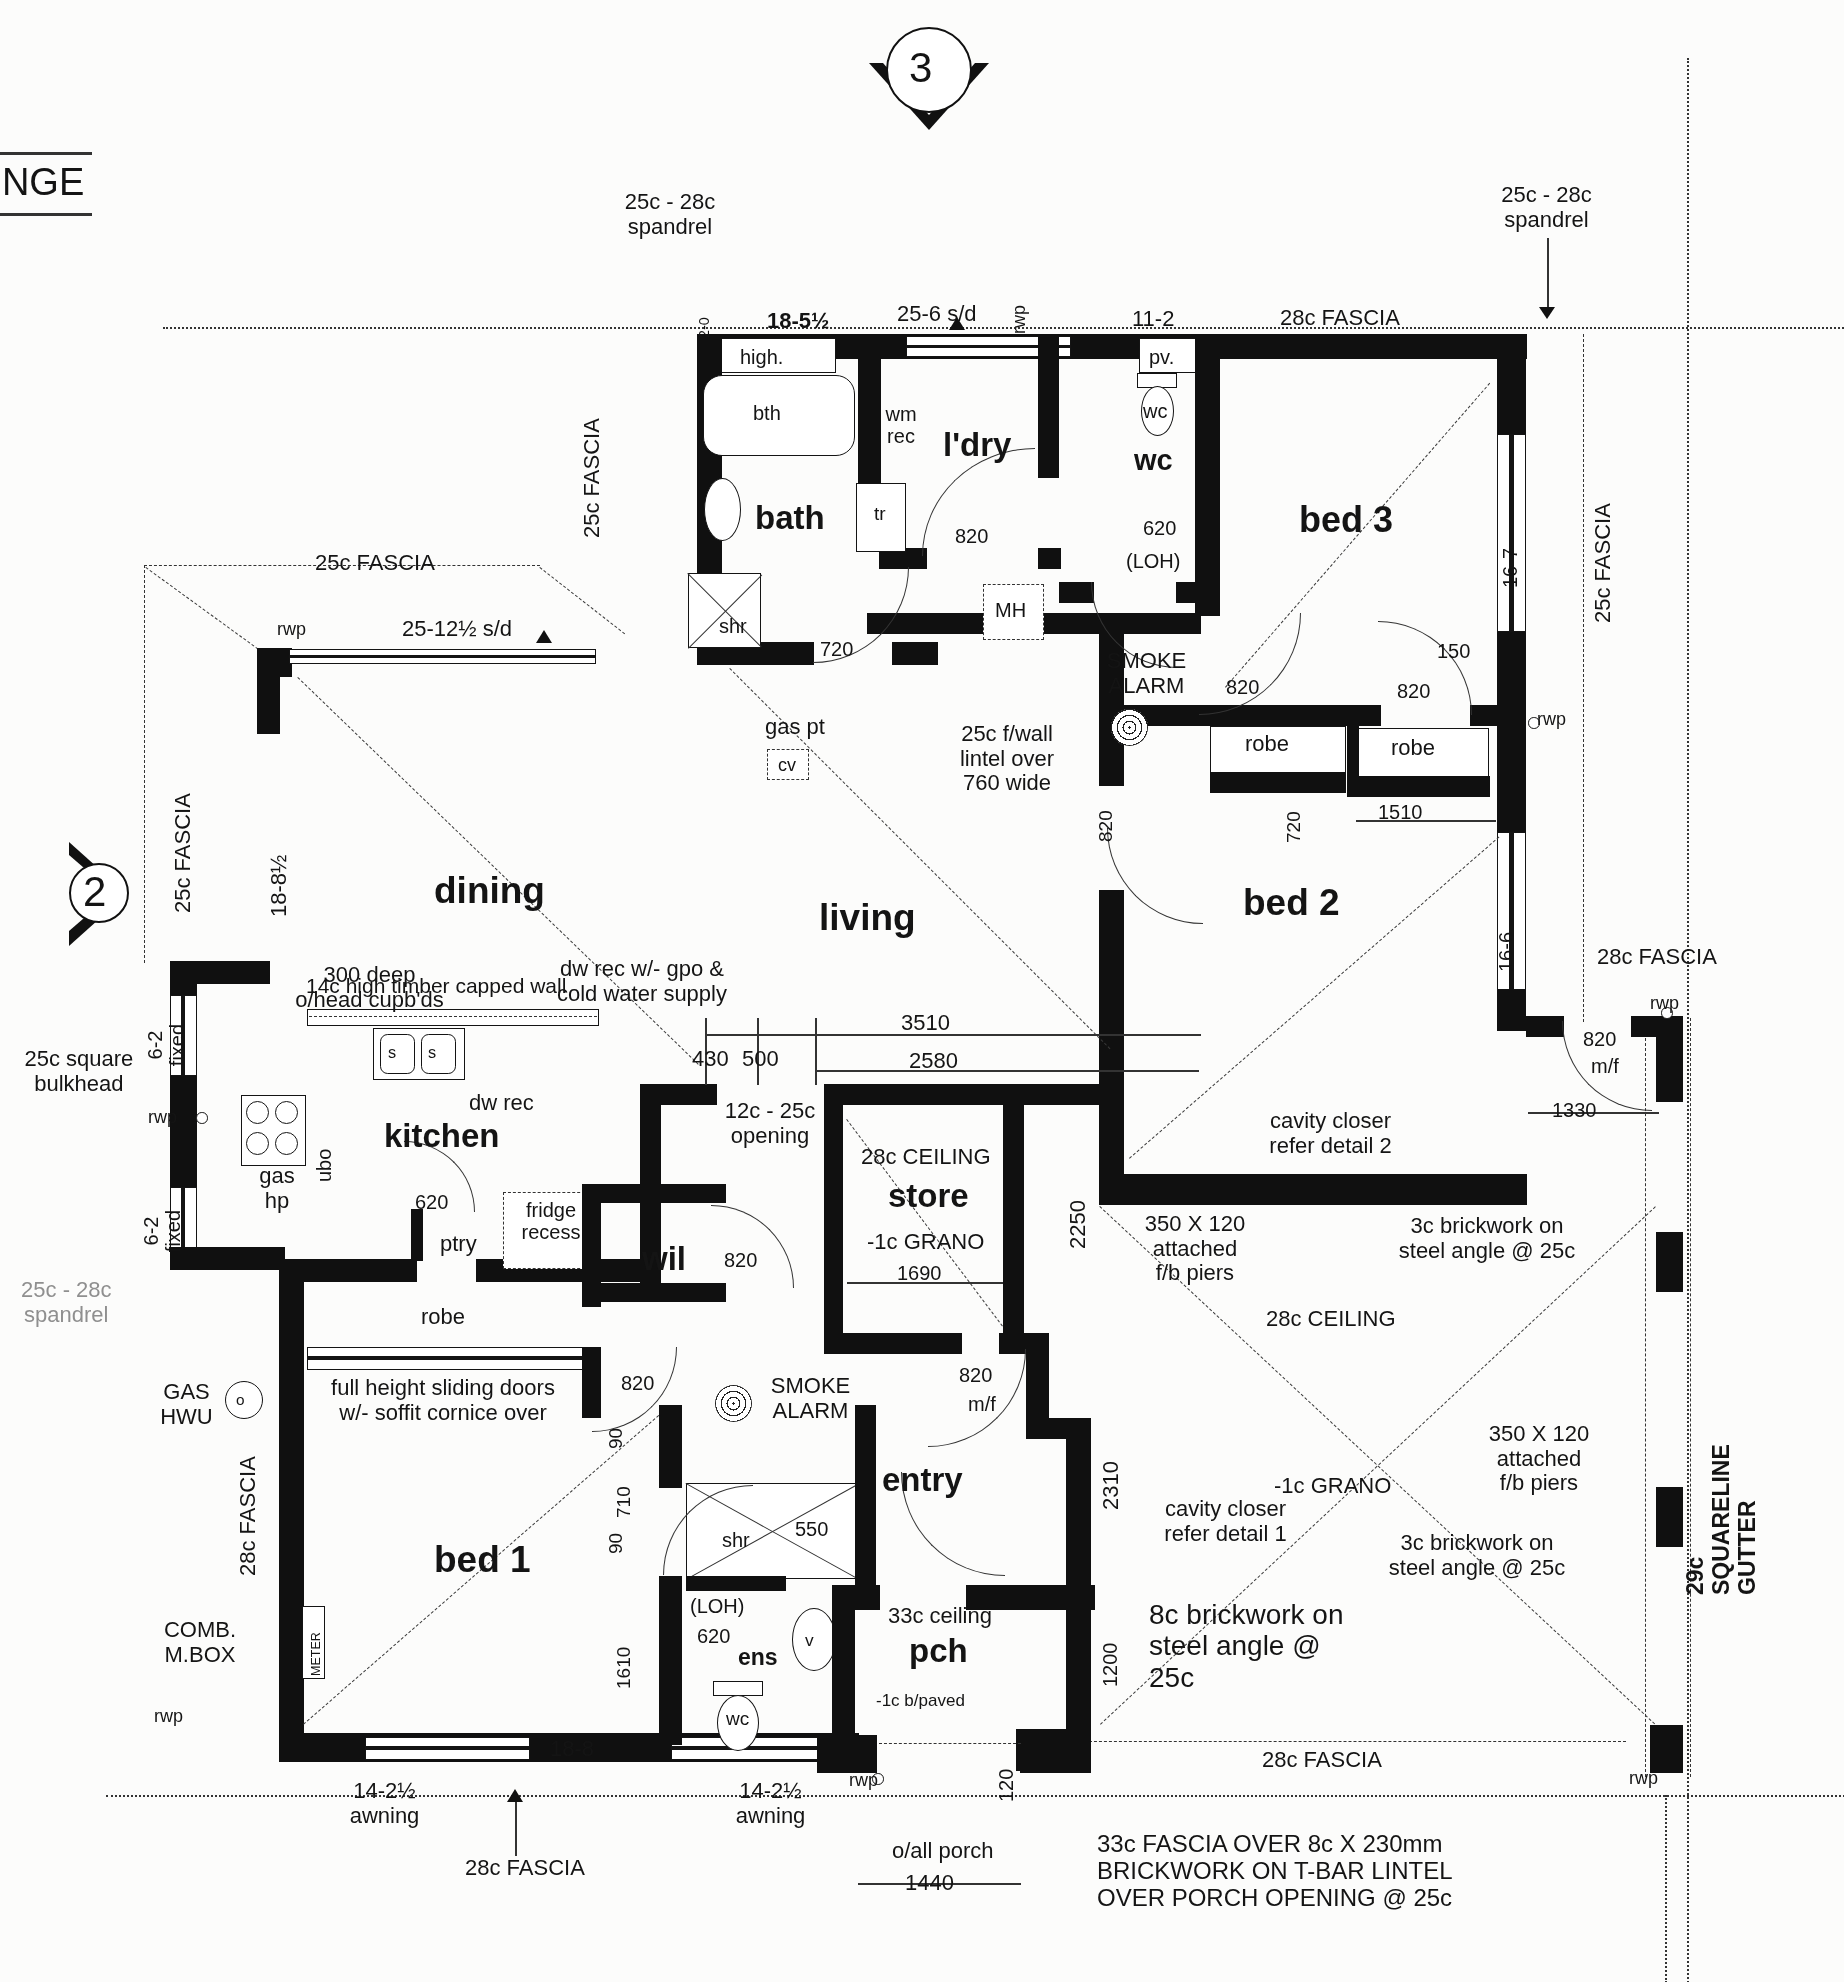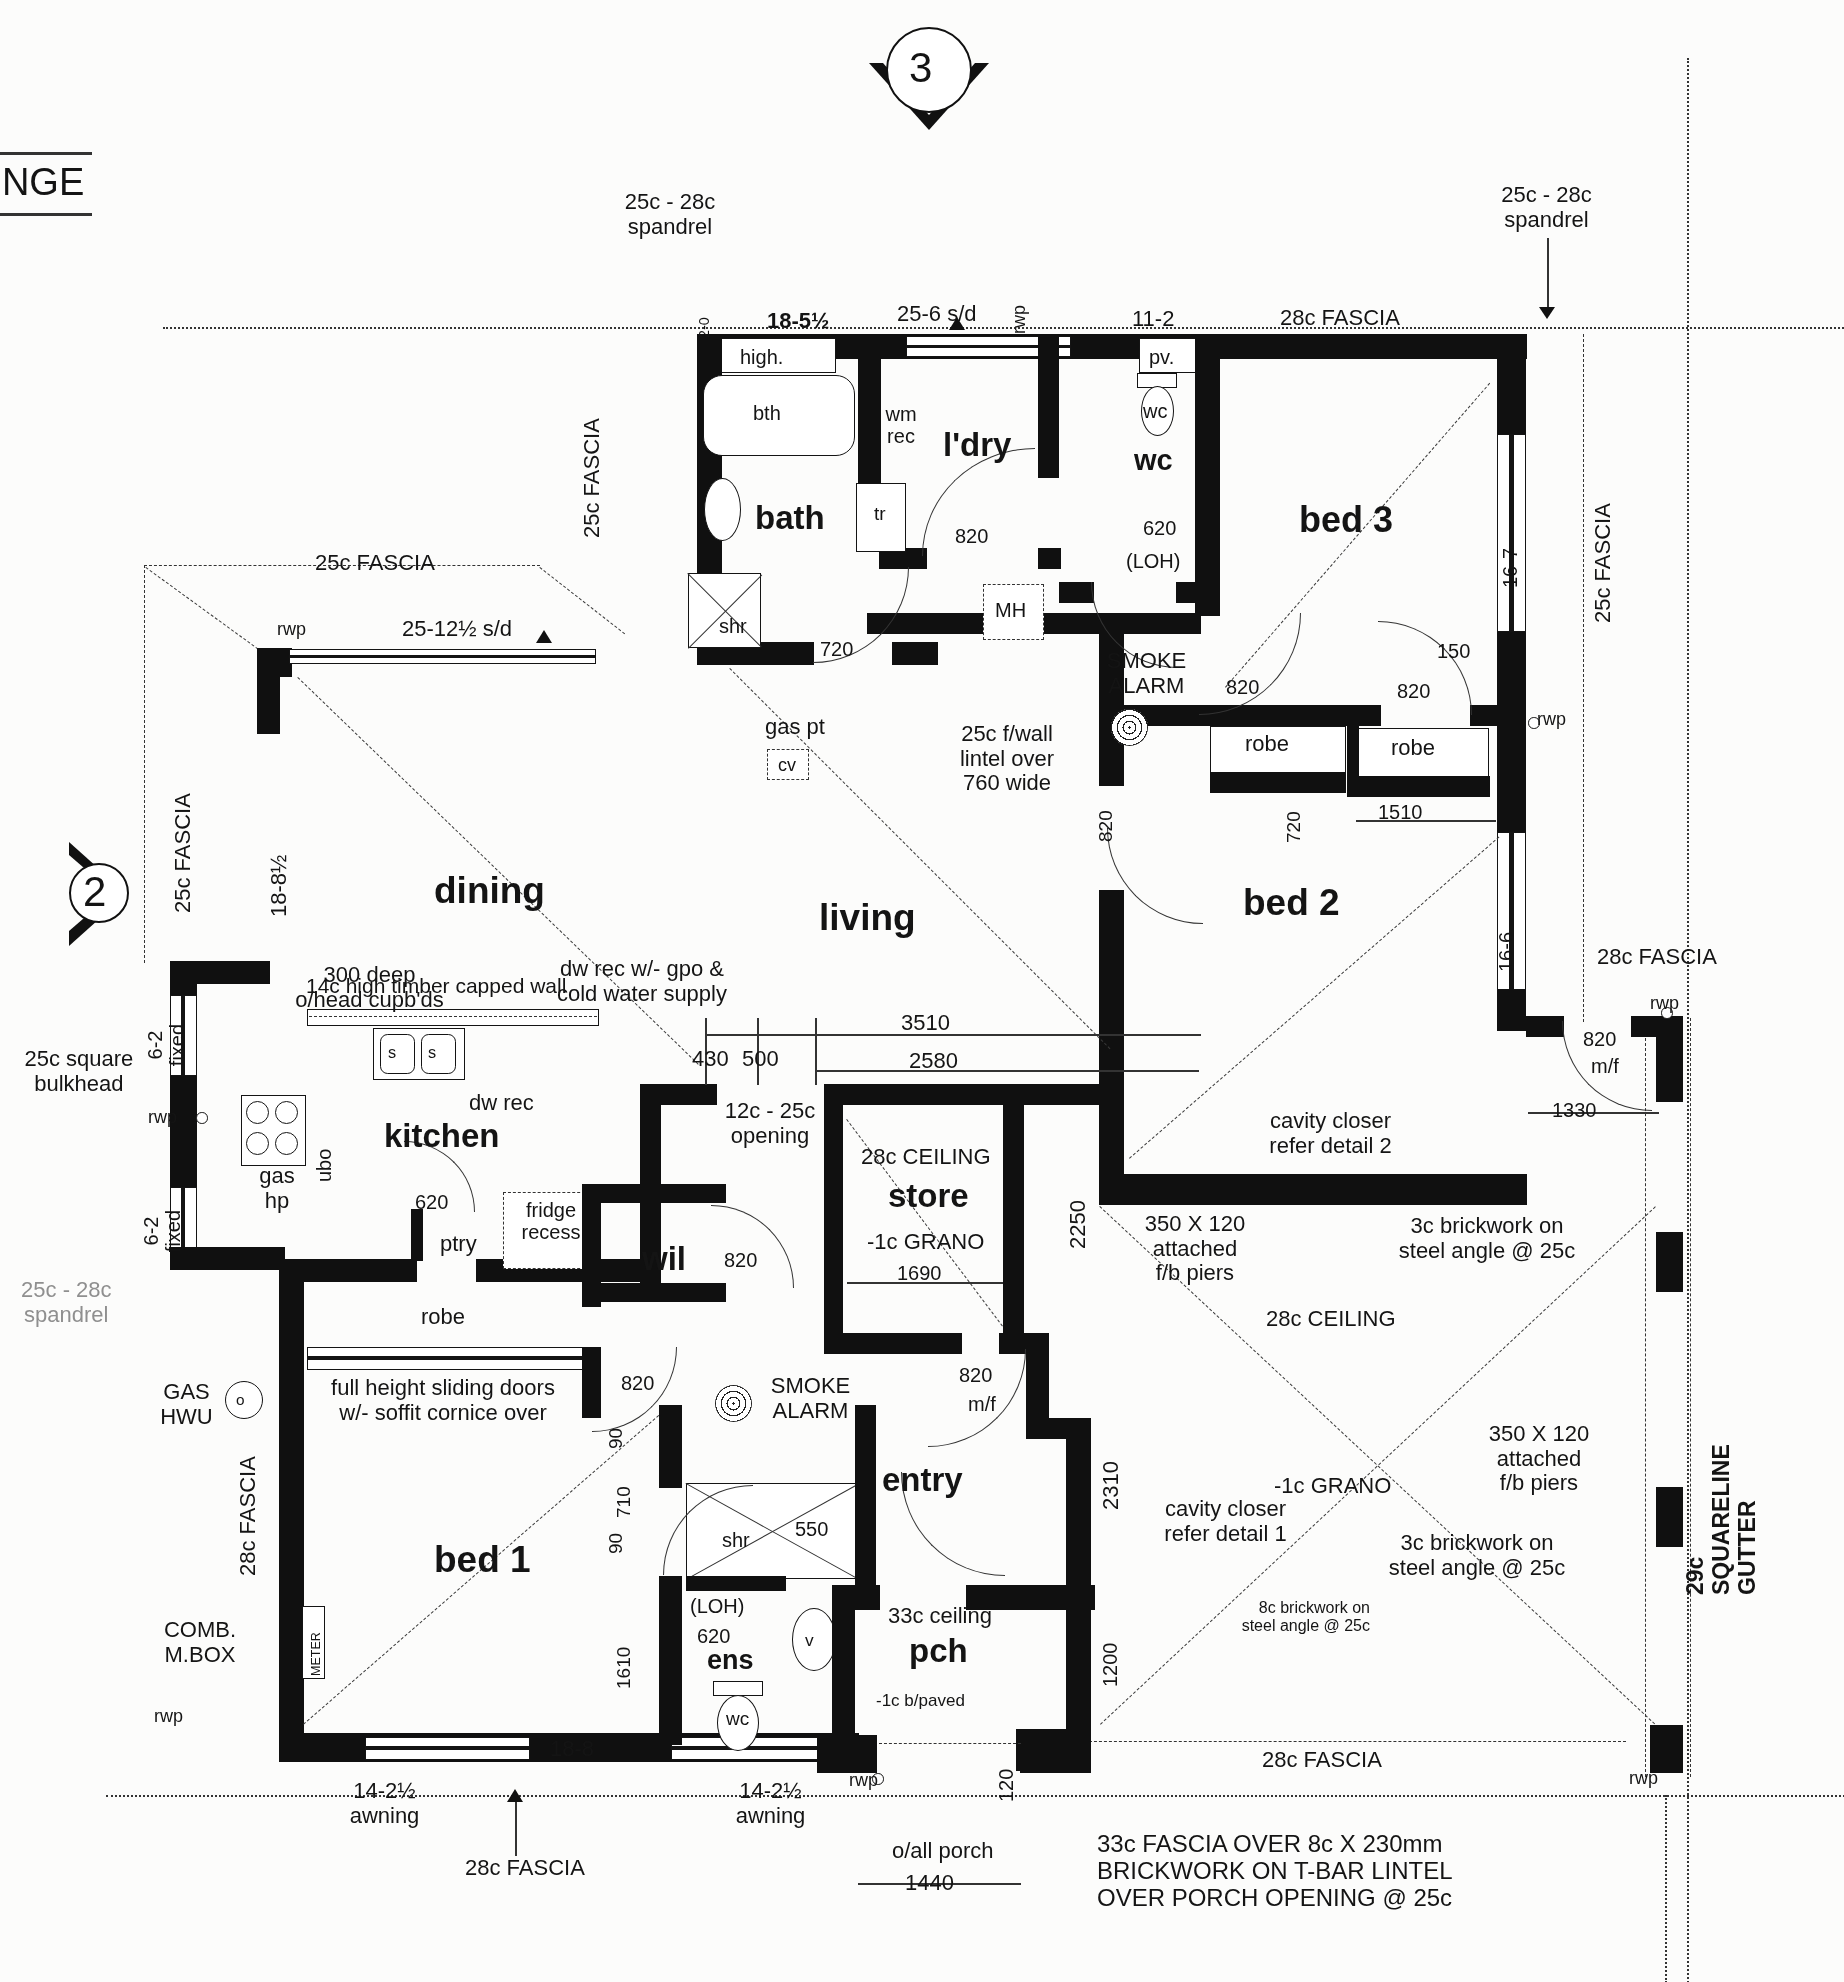--- a/index.html
+++ b/index.html
@@ -328,26 +328,26 @@
     <div class="lbl rot" style="left: 605px; top: 1449px; font-size: 19px;">90</div>
     <div class="lbl rot" style="left: 613px; top: 1518px; font-size: 19px;">710</div>
     <div class="lbl rot" style="left: 605px; top: 1554px; font-size: 19px;">90</div>
     <div class="lbl rot" style="left: 613px; top: 1689px; font-size: 19px;">1610</div>
     <div class="lbl b" style="left: 882px; top: 1462px; font-size: 33px;">entry</div>
     <div class="lbl rot" style="left: 1099px; top: 1510px; font-size: 22px;">2310</div>
     <div class="lbl" style="left: 722px; top: 1529px; font-size: 20px;">shr</div>
     <div class="lbl" style="left: 795px; top: 1518px; font-size: 20px;">550</div>
     <div class="lbl" style="left: 690px; top: 1595px; font-size: 20px;">(LOH)</div>
     <div class="lbl" style="left: 697px; top: 1625px; font-size: 20px;">620</div>
-    <div class="lbl b" style="left: 707px; top: 1645px; font-size: 27px;">ens</div>
+    <div class="lbl b" style="left: 738px; top: 1645px; font-size: 23px;">ens</div>
     <div class="lbl" style="left: 805px; top: 1631px; font-size: 17.3px;">v</div>
     <div class="lbl" style="left: 726px; top: 1708px; font-size: 19px;">wc</div>
     <div class="lbl" style="left: 1134px; top: 1497px; font-size: 22px; width: 183px; text-align: center;">cavity closer
 refer detail 1</div>
-    <div class="lbl" style="left: 1149px; top: 1599px; font-size: 16px; width: 221px; text-align: right;">8c brickwork on
+    <div class="lbl" style="left: 1149px; top: 1599px; font-size: 28px; width: 221px; text-align: left;">8c brickwork on
 steel angle @ 25c</div>
     <div class="lbl" style="left: 888px; top: 1604px; font-size: 22px;">33c ceiling</div>
     <div class="lbl b" style="left: 909px; top: 1633px; font-size: 33px;">pch</div>
     <div class="lbl" style="left: 876px; top: 1691px; font-size: 17px;">-1c b/paved</div>
     <div class="lbl rot" style="left: 1099px; top: 1687px; font-size: 20px;">1200</div>
     <div class="lbl rot" style="left: 995px; top: 1802px; font-size: 20px;">120</div>
     <div class="lbl" style="left: 1239px; top: 1109px; font-size: 22px; width: 183px; text-align: center;">cavity closer
 refer detail 2</div>
     <div class="lbl" style="left: 1128px; top: 1212px; font-size: 22px; width: 134px; text-align: center;">350 X 120
 attached

